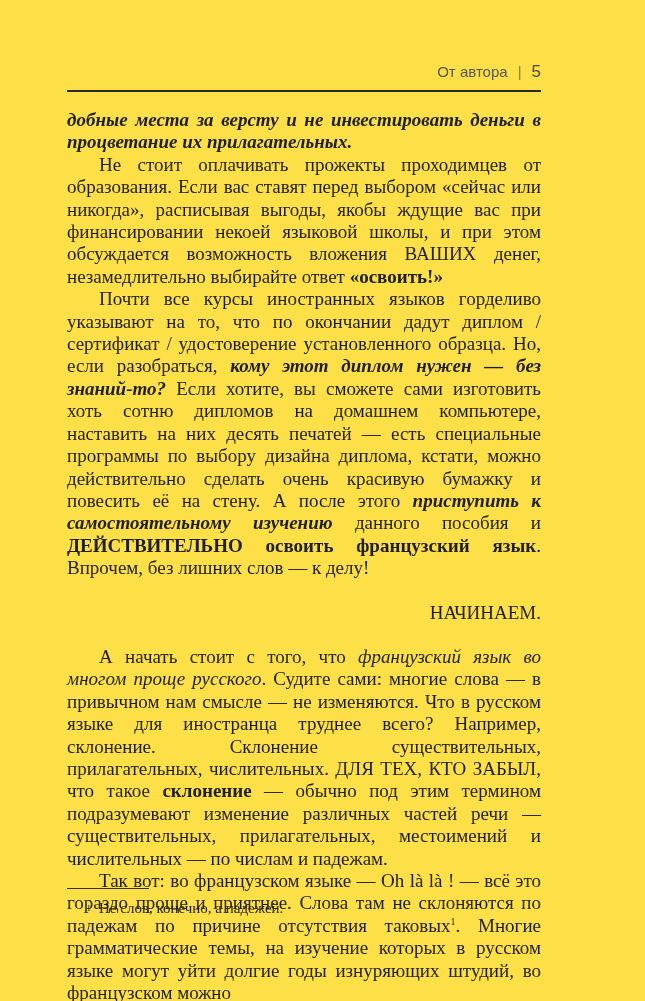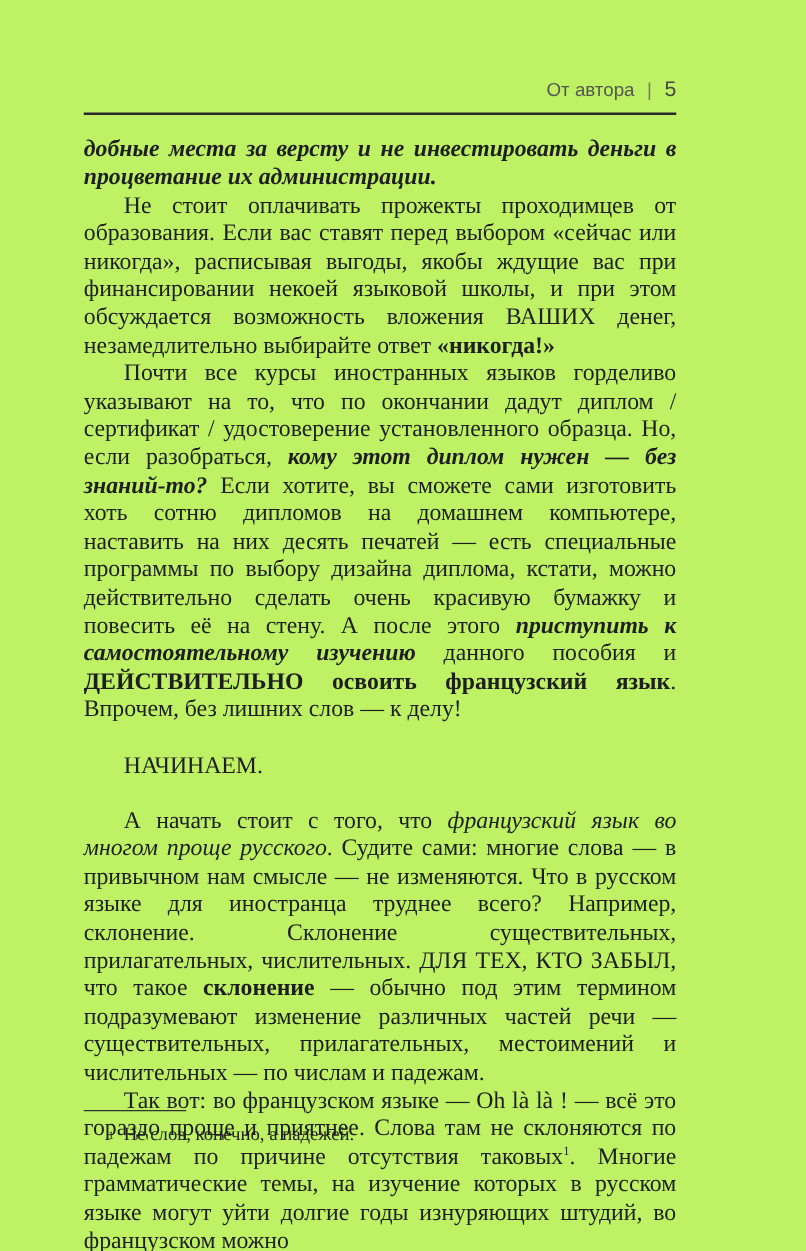--- a/index.html
+++ b/index.html
@@ -1,50 +1,50 @@
 <!DOCTYPE html>
 <html><head>
 <meta charset="utf-8">
 <style>
   html, body { margin: 0; padding: 0; background: #ffffff; }
   body { width: 645px; height: 1001px; position: relative; overflow: hidden; color: #1e1e1e; }
-  .page { position: absolute; left: 0; top: 0; width: 645px; height: 1001px; background: #bef264; }
+  .page { position: absolute; left: 0; top: 0; width: 645px; height: 1001px; background: #fde047; }
   .running-head { position: absolute; left: 67px; width: 474px; top: 62px; height: 28px; text-align: right;
     font-family: "Liberation Sans", sans-serif; font-size: 15px; color: #555; }
   .running-head .sep { display: inline-block; margin: 0 10px; color: #777; }
   .running-head .num { font-size: 17px; color: #444; }
   .rule { position: absolute; left: 67px; width: 474px; top: 90px; height: 2px; background: #2a2a2a; }
   .text { position: absolute; left: 67px; width: 474px; top: 109px;
     font-family: "Liberation Serif", serif; font-size: 19px; line-height: 22.4px; text-align: justify; }
   .text p { margin: 0; text-indent: 0; }
   .text p.ind { text-indent: 32px; }
-  .text p.heading { text-indent: 32px; margin-top: 22px; margin-bottom: 22px; text-align: left; }
+  .text p.heading { text-indent: 32px; margin-top: 22px; margin-bottom: 22px; text-align: right; }
   .text .it { font-style: italic; }
   .text .bi { font-style: italic; font-weight: bold; }
   .text .b { font-weight: bold; }
   .text sup { font-size: 10px; line-height: 0; }
   .fn-rule { position: absolute; left: 67px; top: 888px; width: 82px; height: 1px; background: #333; }
   .footnote { position: absolute; left: 55px; top: 899px; width: 474px;
     font-family: "Liberation Serif", serif; font-size: 15px; line-height: 18px; }
   .footnote .mark { display: inline-block; width: 36px; text-align: right; font-size: 9px; vertical-align: top; margin-right: 8px; }
 </style>
 </head>
 <body>
 
 <div class="page">
 
   <div class="running-head">
     <span>От автора</span><span class="sep">|</span><span class="num">5</span>
   </div>
   <div class="rule"></div>
 
   <div class="text">
-    <p><span class="bi">добные места за версту и не инвестировать деньги в процветание их администрации.</span></p>
+    <p><span class="bi">добные места за версту и не инвестировать деньги в процветание их прилагательных.</span></p>
 
-    <p class="ind"><span>Не стоит оплачивать прожекты проходимцев от образования. Если вас ставят перед выбором «сейчас или никогда», расписывая выгоды, якобы ждущие вас при финансировании некоей языковой школы, и при этом обсуждается возможность вложения ВАШИХ денег, незамедлительно выбирайте ответ </span><span class="b">«никогда!»</span></p>
+    <p class="ind"><span>Не стоит оплачивать прожекты проходимцев от образования. Если вас ставят перед выбором «сейчас или никогда», расписывая выгоды, якобы ждущие вас при финансировании некоей языковой школы, и при этом обсуждается возможность вложения ВАШИХ денег, незамедлительно выбирайте ответ </span><span class="b">«освоить!»</span></p>
 
     <p class="ind"><span>Почти все курсы иностранных языков горделиво указывают на то, что по окончании дадут диплом / сертификат / удостоверение установленного образца. Но, если разобраться, </span><span class="bi">кому этот диплом нужен — без знаний-то?</span><span> Если хотите, вы сможете сами изготовить хоть сотню дипломов на домашнем компьютере, наставить на них десять печатей — есть специальные программы по выбору дизайна диплома, кстати, можно действительно сделать очень красивую бумажку и повесить её на стену. А после этого </span><span class="bi">приступить к самостоятельному изучению</span><span> данного пособия и </span><span class="b">ДЕЙСТВИТЕЛЬНО освоить французский язык</span><span>. Впрочем, без лишних слов — к делу!</span></p>
 
     <p class="heading">НАЧИНАЕМ.</p>
 
     <p class="ind"><span>А начать стоит с того, что </span><span class="it">французский язык во многом проще русского</span><span>. Судите сами: многие слова — в привычном нам смысле — не изменяются. Что в русском языке для иностранца труднее всего? Например, склонение. Склонение существительных, прилагательных, числительных. ДЛЯ ТЕХ, КТО ЗАБЫЛ, что такое </span><span class="b">склонение</span><span> — обычно под этим термином подразумевают изменение различных частей речи — существительных, прилагательных, местоимений и числительных — по числам и падежам.</span></p>
 
     <p class="ind"><span>Так вот: во французском языке — Oh là là ! — всё это гораздо проще и приятнее. Слова там не склоняются по падежам по причине отсутствия таковых</span><sup>1</sup><span>. Многие грамматические темы, на изучение которых в русском языке могут уйти долгие годы изнуряющих штудий, во французском можно</span></p>
   </div>
 

